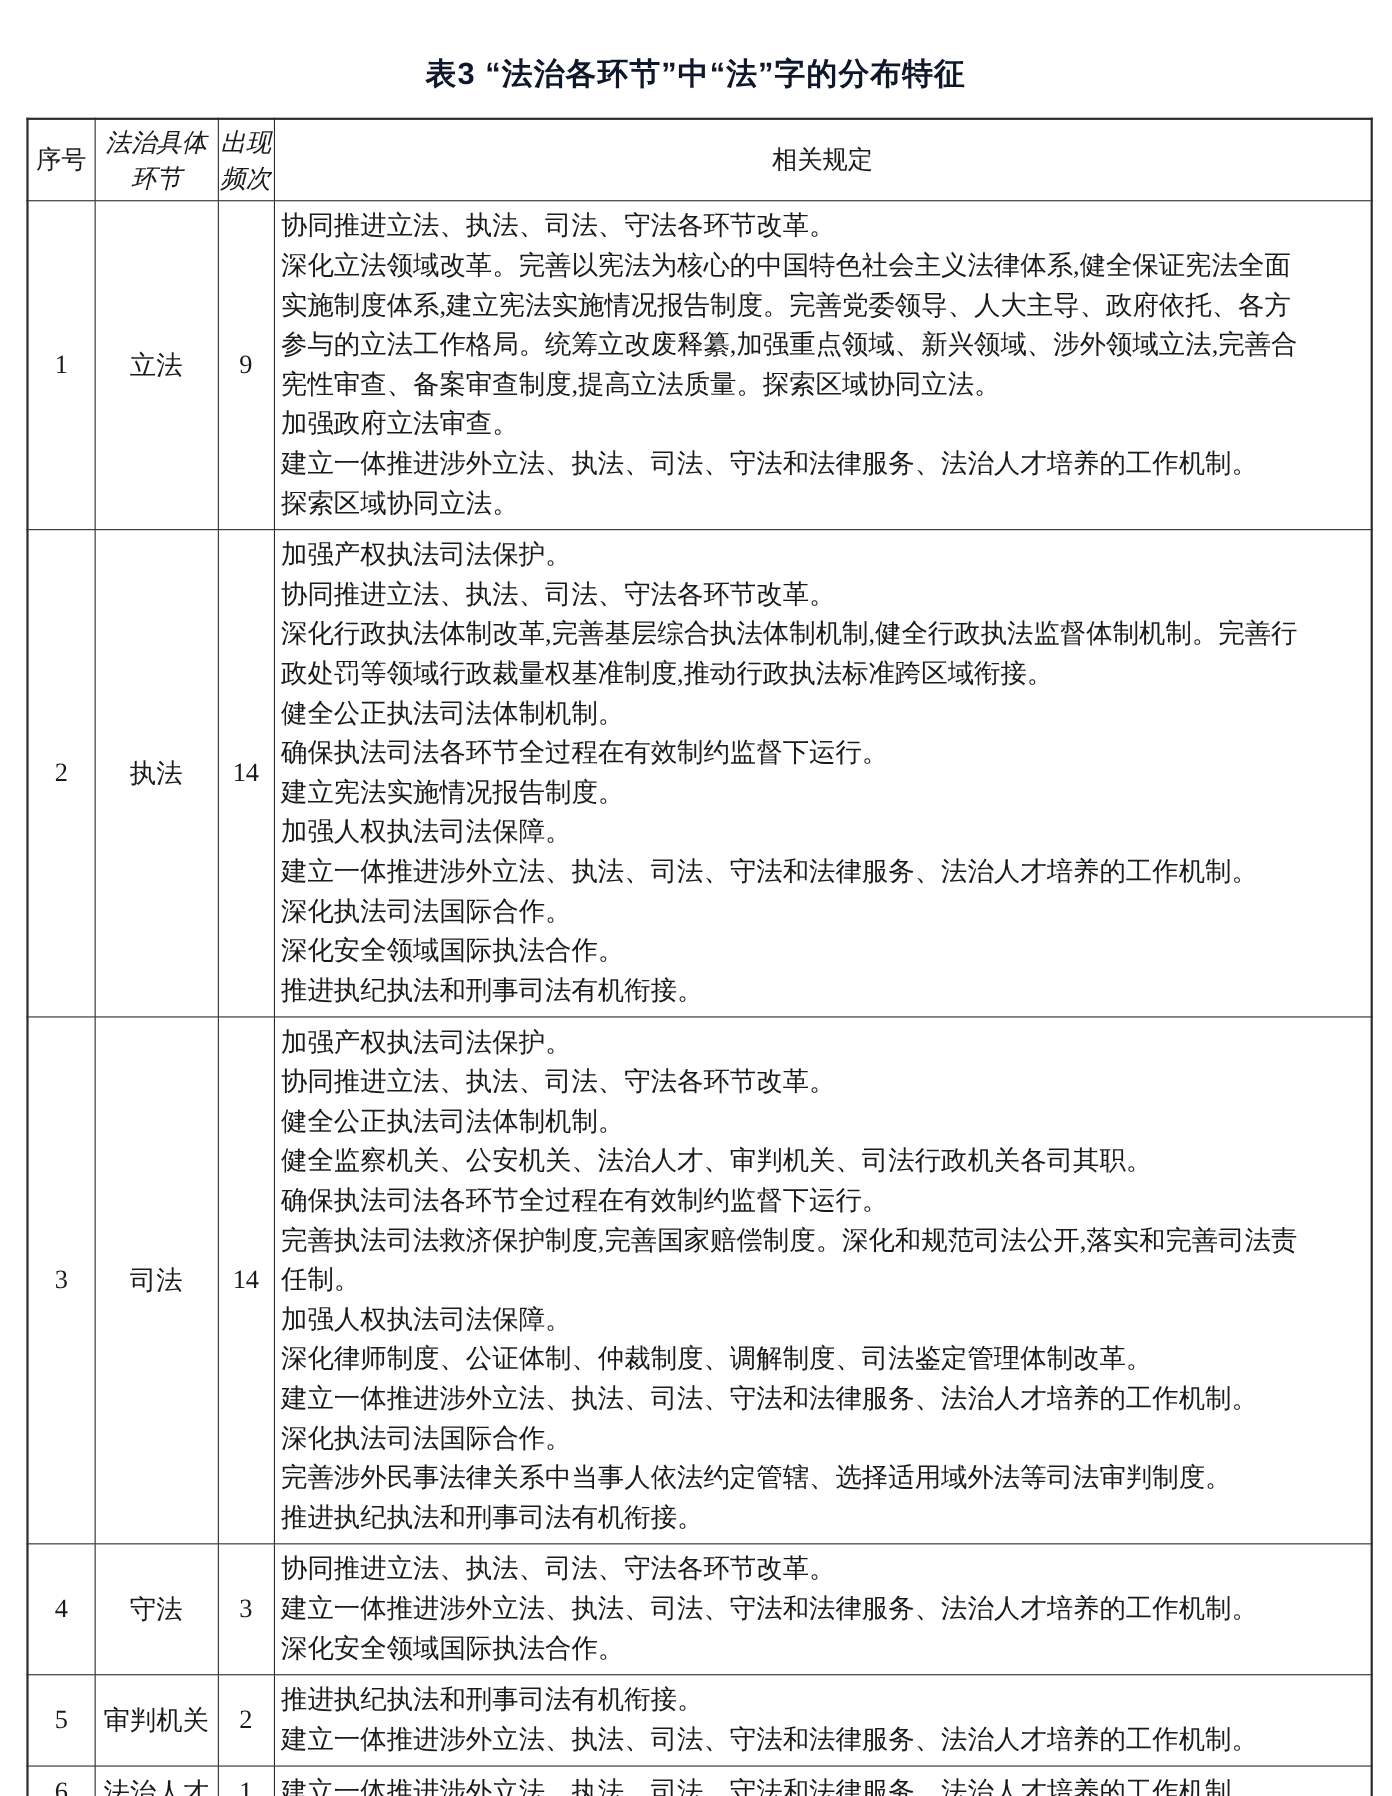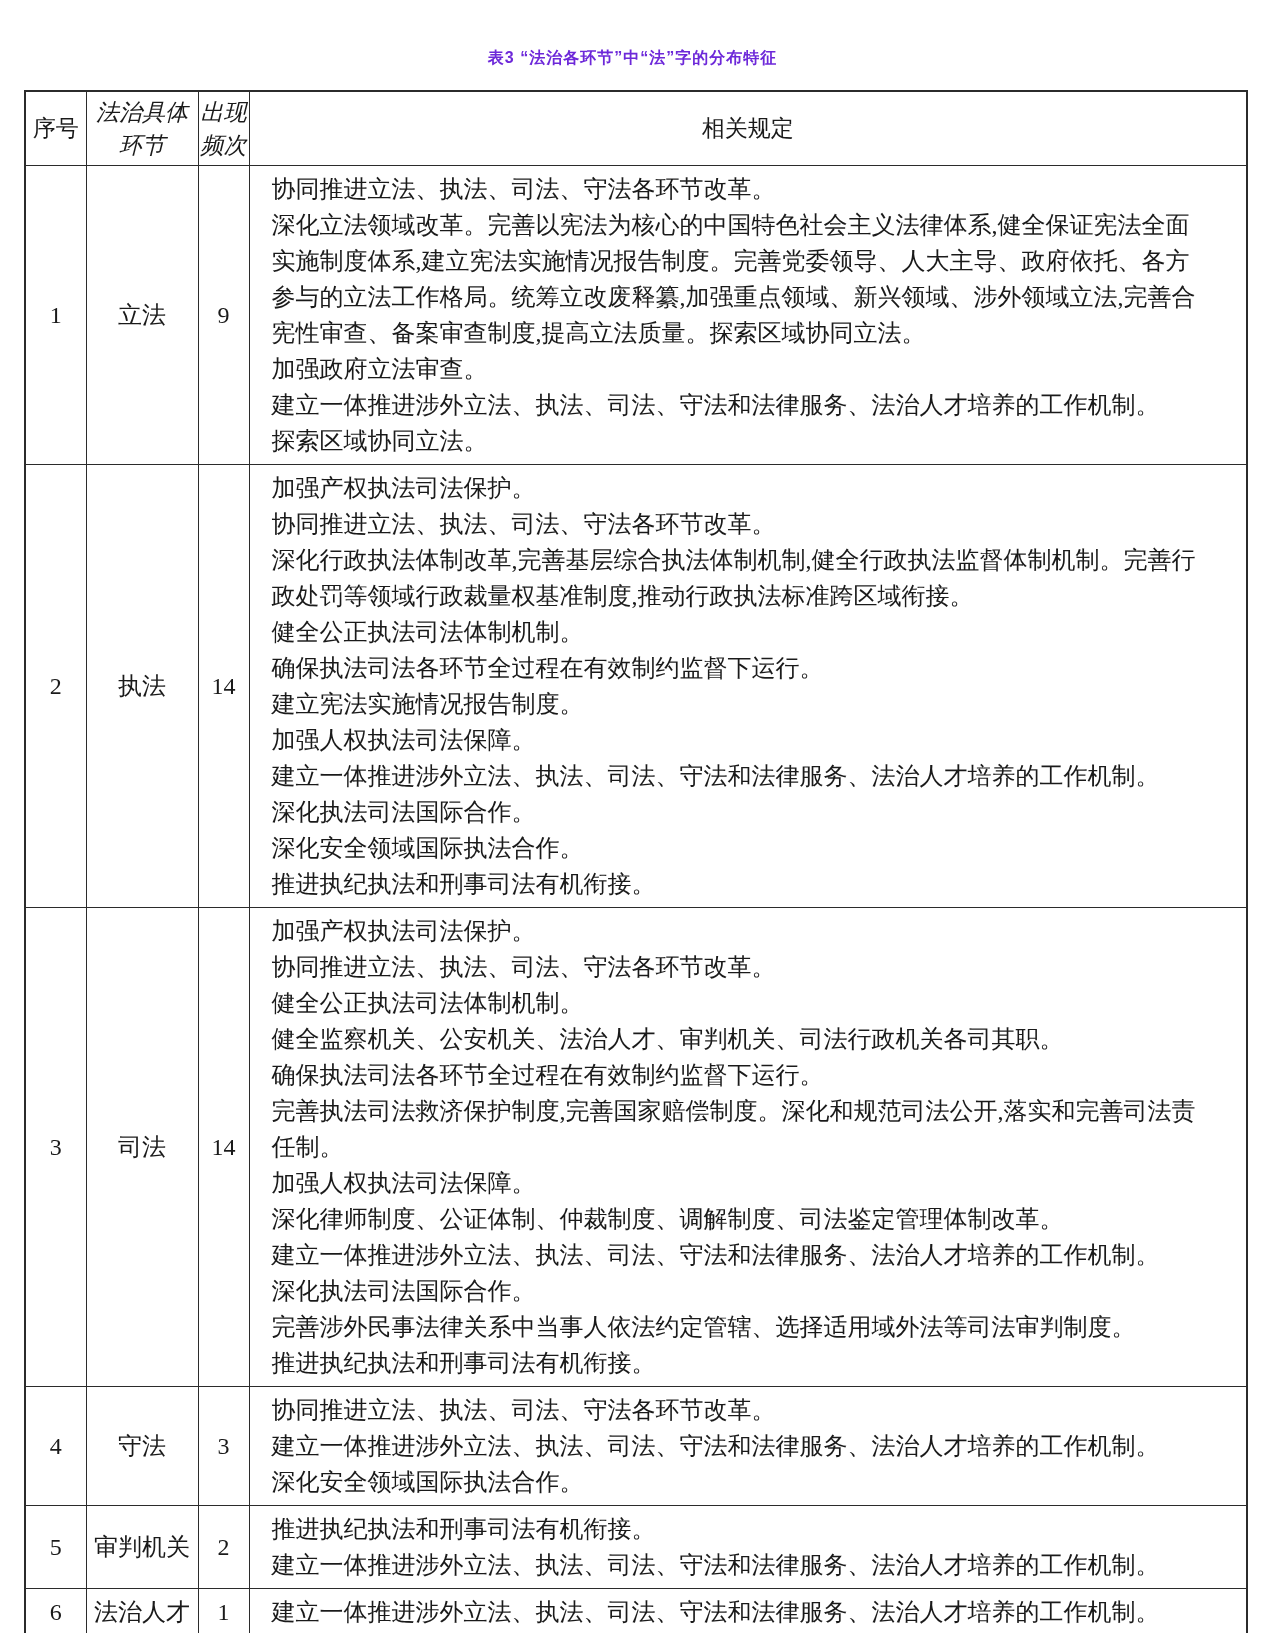--- a/index.html
+++ b/index.html
@@ -16,23 +16,23 @@
     position: relative;
     width: 1265px;
     height: 1633px;
     overflow: hidden;
   }
   .table-title {
     padding-top: 48px;
     text-align: center;
     font-family: "Liberation Sans", "DejaVu Sans", sans-serif;
     font-weight: 700;
-    font-size: 16px;
+    font-size: 28px;
     letter-spacing: 1px;
-    color: #6d28d9;
+    color: #0f172a;
   }
   table.dist-table {
     border-collapse: collapse;
     table-layout: fixed;
     width: 1222px;
     margin: 21px 0 0 24px;
     border: 2px solid #2b2b2b;
   }
   .dist-table th, .dist-table td {
     border: 1px solid #2b2b2b;
@@ -56,21 +56,20 @@
     font-size: 24px;
     padding: 0;
   }
   td.c-prov {
     padding: 5px 50px 5px 6px;
     font-size: 24px;
   }
   .para {
     line-height: 36px;
     text-align: left;
-    margin-left: 16px;
   }
   .hline { display: block; font-style: italic; }
 </style>
 </head>
 <body>
 
 <div class="page">
 
   <div class="table-title">表3  “法治各环节”中“法”字的分布特征</div>
 

